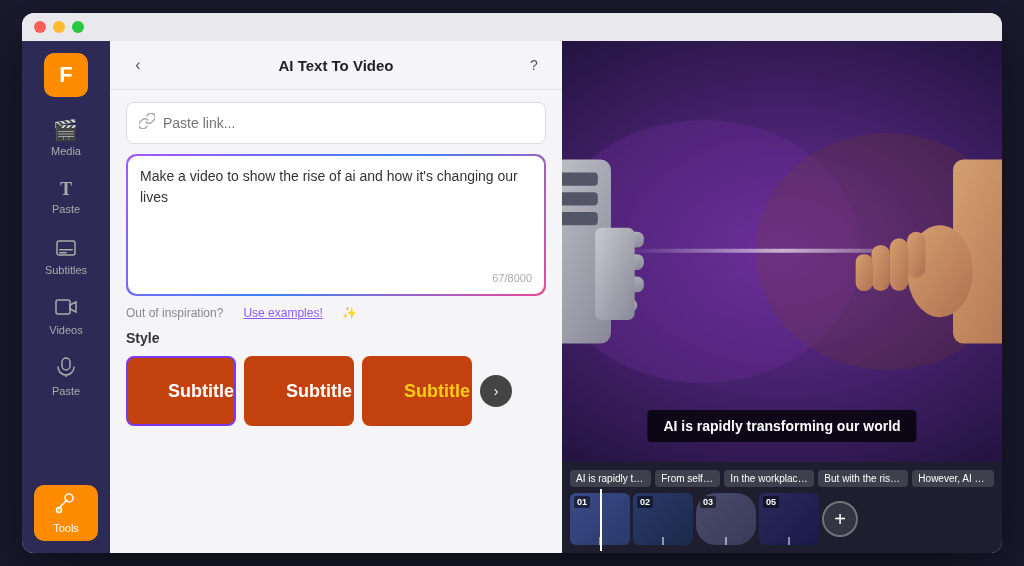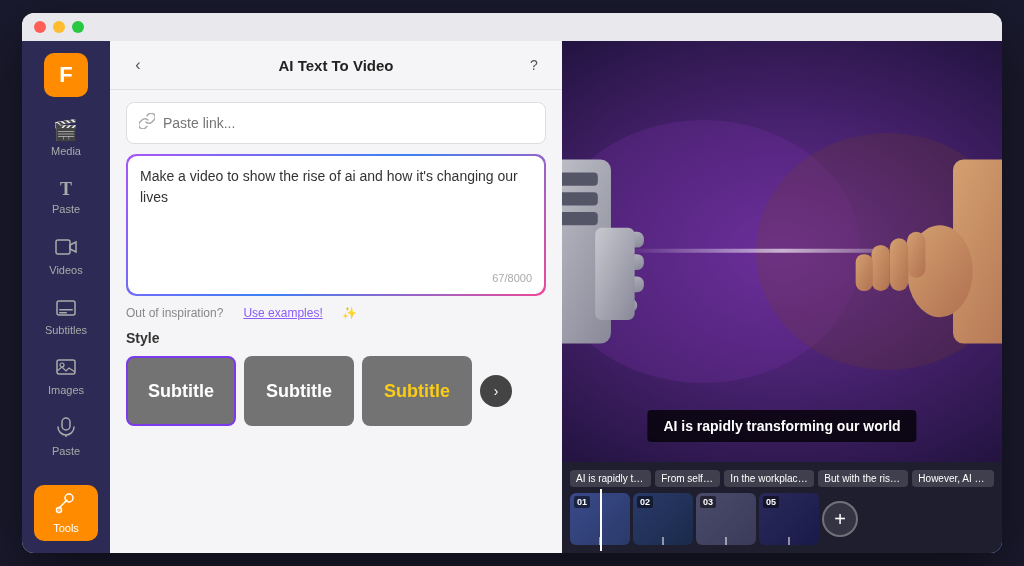--- a/index.html
+++ b/index.html
@@ -191,25 +191,25 @@
       color: #333;
     }
     .style-cards {
       display: flex;
       gap: 8px;
       align-items: center;
     }
     .style-card {
       width: 110px;
       height: 70px;
-      background: #737373;
+      background: #c2410c;
       border-radius: 8px;
       display: flex;
       align-items: center;
-      justify-content: center;
+      justify-content: flex-end;
       cursor: pointer;
       border: 2px solid transparent;
       flex-shrink: 0;
     }
     .style-card.active { border-color: #7c3aed; }
     .style-card-label {
       font-size: 18px;
       font-weight: 900;
       color: white;
       font-family: Arial Black, sans-serif;
@@ -356,46 +356,36 @@
       <div class="sidebar-item">
         <span class="sidebar-item-icon">🎬</span>
         <span class="sidebar-item-label">Media</span>
       </div>
       <div class="sidebar-item">
         <span class="sidebar-item-icon" style="font-size:18px;font-weight:bold;font-family:serif;">T</span>
         <span class="sidebar-item-label">Paste</span>
       </div>
       <div class="sidebar-item">
         <span class="sidebar-item-icon">
-          <svg width="22" height="18" viewBox="0 0 22 18" fill="none">
-            <rect x="1" y="2" width="14" height="14" rx="2" stroke="#aaa" stroke-width="1.5"></rect>
-            <path d="M15 7l6-3v10l-6-3V7z" stroke="#aaa" stroke-width="1.5"></path>
-          </svg>
-        </span>
-        <span class="sidebar-item-label">Videos</span>
-      </div>
-      <div class="sidebar-item">
-        <span class="sidebar-item-icon">
           <svg width="20" height="16" viewBox="0 0 20 16" fill="#aaa">
             <rect x="1" y="1" width="18" height="14" rx="2" fill="none" stroke="#aaa" stroke-width="1.5"></rect>
             <rect x="3" y="9" width="14" height="1.5" rx="0.75" fill="#aaa"></rect>
             <rect x="3" y="12" width="8" height="1.5" rx="0.75" fill="#aaa"></rect>
           </svg>
         </span>
         <span class="sidebar-item-label">Subtitles</span>
       </div>
       <div class="sidebar-item">
         <span class="sidebar-item-icon">
-          <svg width="20" height="18" viewBox="0 0 20 18" fill="none">
-            <rect x="1" y="2" width="18" height="14" rx="2" stroke="#aaa" stroke-width="1.5"></rect>
-            <circle cx="6" cy="7" r="2" stroke="#aaa" stroke-width="1.2"></circle>
-            <path d="M1 13l5-4 4 4 3-3 6 4" stroke="#aaa" stroke-width="1.2"></path>
+          <svg width="22" height="18" viewBox="0 0 22 18" fill="none">
+            <rect x="1" y="2" width="14" height="14" rx="2" stroke="#aaa" stroke-width="1.5"></rect>
+            <path d="M15 7l6-3v10l-6-3V7z" stroke="#aaa" stroke-width="1.5"></path>
           </svg>
         </span>
-        <span class="sidebar-item-label">Images</span>
+        <span class="sidebar-item-label">Videos</span>
       </div>
       <div class="sidebar-item">
         <span class="sidebar-item-icon">
           <svg width="18" height="20" viewBox="0 0 18 20" fill="none">
             <rect x="5" y="1" width="8" height="12" rx="4" stroke="#aaa" stroke-width="1.5"></rect>
             <path d="M1 10c0 4.4 3.6 8 8 8s8-3.6 8-8" stroke="#aaa" stroke-width="1.5" stroke-linecap="round"></path>
             <line x1="9" y1="18" x2="9" y2="20" stroke="#aaa" stroke-width="1.5"></line>
           </svg>
         </span>
         <span class="sidebar-item-label">Paste</span>
@@ -538,21 +528,21 @@
           <div style="position:absolute;left:30px;top:-4px;width:2px;height:62px;background:white;z-index:10;"></div>
 
           <div class="thumb" style="background:linear-gradient(135deg,#3a4a8a,#2a3a6a);">
             <div class="thumb-num">01</div>
             <div class="thumb-tick"></div>
           </div>
           <div class="thumb" style="background:linear-gradient(135deg,#2a3a6a,#1a2a4a);text-decoration:underline;">
             <div class="thumb-num">02</div>
             <div class="thumb-tick"></div>
           </div>
-          <div class="thumb" style="background:linear-gradient(135deg,#4a4a6a,#3a3a5a);">
+          <div class="thumb" style="background:linear-gradient(135deg,#4a4a6a,#3a3a5a);border-radius:20px;">
             <div class="thumb-num">03</div>
             <div class="thumb-tick"></div>
           </div>
           <div class="thumb" style="background:linear-gradient(135deg,#2a2a5a,#1a1a4a);">
             <div class="thumb-num">05</div>
             <div class="thumb-tick"></div>
           </div>
           <div class="add-btn">+</div>
         </div>
       </div>

